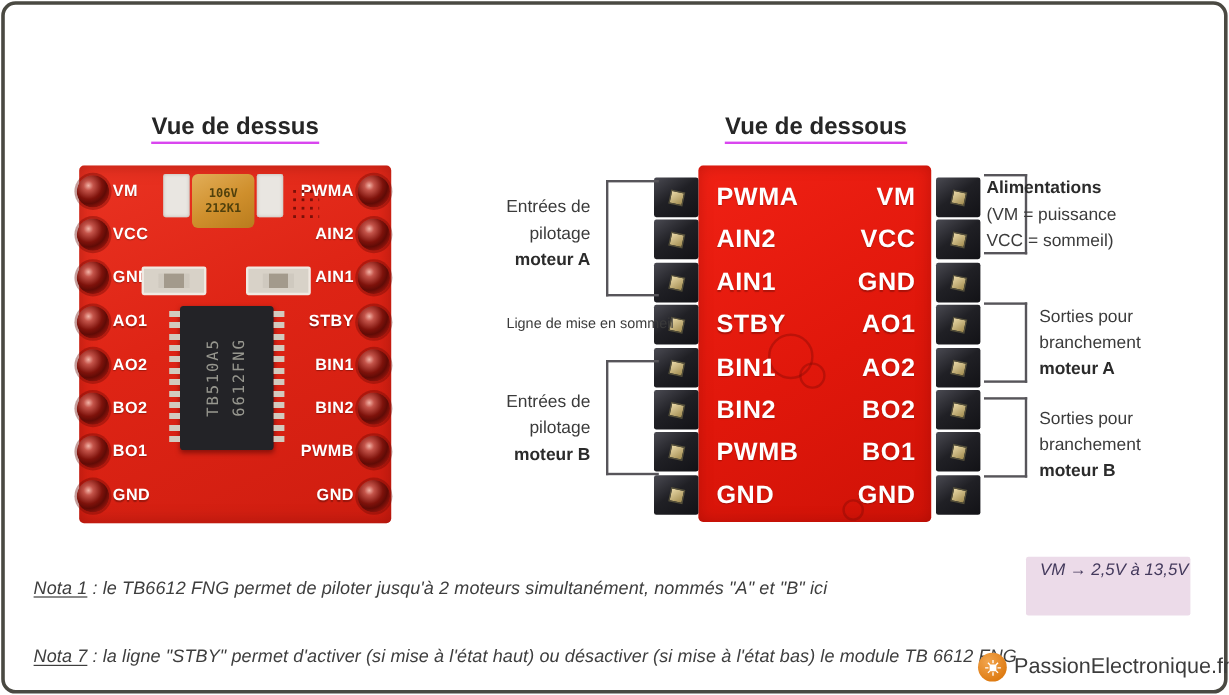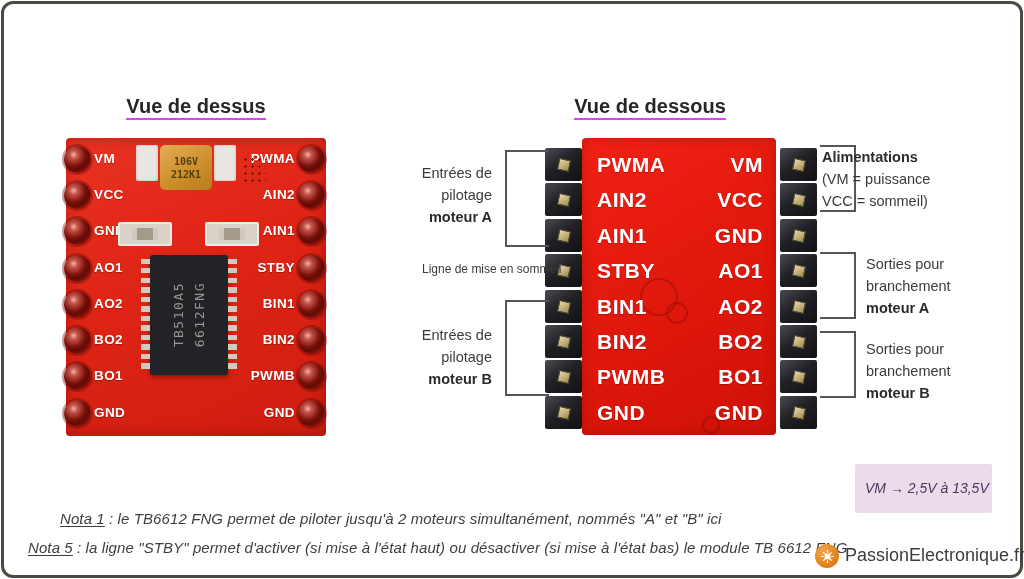--- a/index.html
+++ b/index.html
@@ -60,39 +60,39 @@
   .brk.open-right{border-right:none;} .brk.open-left{border-left:none;}
   .ann{position:absolute;font-size:14.5px;line-height:1.5;color:#3b3b3b;}
   .ann b{color:#2b2b2b;}
   .ann.ra{text-align:right;width:107px;}
   .sleep{position:absolute;font-size:12px;color:#3b3b3b;}
   
   .note{position:absolute;left:28px;font-style:italic;font-size:15px;color:#3e3e3e;letter-spacing:.1px;}
   .note .lbl{text-decoration:underline;text-underline-offset:2px;}
   
   .vbox{position:absolute;left:855px;top:464px;width:137px;height:49px;background:#ecdbe9;border-radius:2px;
-        display:flex;flex-direction:column;justify-content:center;padding-left:10px;box-sizing:border-box;
+        display:flex;justify-content:center;padding-left:10px;box-sizing:border-box;
         font-style:italic;font-size:14px;color:#43395c;line-height:1.55;}
   
   .logo{position:absolute;left:815px;top:544px;width:24px;height:24px;border-radius:50%;
         background:radial-gradient(circle at 35% 30%,#f2a54e,#de7b12 75%);
         display:flex;align-items:center;justify-content:center;}
   .brand{position:absolute;left:845px;top:545px;font-size:18px;color:#3c3c3c;}
 </style>
 </head>
 <body>
 
 <div id="stage">
   <div class="frame"></div>
 
 
   <div class="vtitle" style="left:66px;top:95px;">
     <span>Vue de dessus</span>
   </div>
-  <div class="vtitle" style="left:520px;top:95px;text-align:center;">
+  <div class="vtitle" style="left:550px;top:95px;text-align:center;">
     <span>Vue de dessous</span>
   </div>
 
   <div class="board-top">
     <i class="tpin" style="left:-2px;top:8px;"></i>
     <i class="tpin" style="left:-2px;top:44px;"></i>
     <i class="tpin" style="left:-2px;top:80px;"></i>
     <i class="tpin" style="left:-2px;top:117px;"></i>
     <i class="tpin" style="left:-2px;top:153px;"></i>
     <i class="tpin" style="left:-2px;top:189px;"></i>
@@ -243,25 +243,25 @@
     <span>Sorties pour</span><br>
     <span>branchement</span><br>
     <b>moteur A</b>
   </div>
   <div class="ann" style="left:866px;top:339px;">
     <span>Sorties pour</span><br>
     <span>branchement</span><br>
     <b>moteur B</b>
   </div>
 
-  <div class="note" style="top:510px;margin-left:32px;">
+  <div class="note" style="top:482px;">
     <span class="lbl">Nota 1</span><span> : le TB6612 FNG permet de piloter jusqu'à 2 moteurs simultanément, nommés "A" et "B" ici</span>
   </div>
   <div class="note" style="top:539px;">
-    <span class="lbl">Nota 5</span><span> : la ligne "STBY" permet d'activer (si mise à l'état haut) ou désactiver (si mise à l'état bas) le module TB 6612 FNG</span>
+    <span class="lbl">Nota 7</span><span> : la ligne "STBY" permet d'activer (si mise à l'état haut) ou désactiver (si mise à l'état bas) le module TB 6612 FNG</span>
   </div>
 
   <div class="vbox">
     <span>VM → 2,5V à 13,5V</span>
   </div>
 
   <div class="logo">
     <svg width="15" height="15" viewBox="0 0 16 16">
       <rect x="5" y="5" width="6" height="6" rx="1" fill="#ffffff"></rect>
       <path stroke="#ffffff" stroke-width="1.2" d="M8 1v3M8 12v3M1 8h3M12 8h3M3.5 3.5l2 2M12.5 3.5l-2 2M3.5 12.5l2-2M12.5 12.5l-2-2" fill="none"></path>

